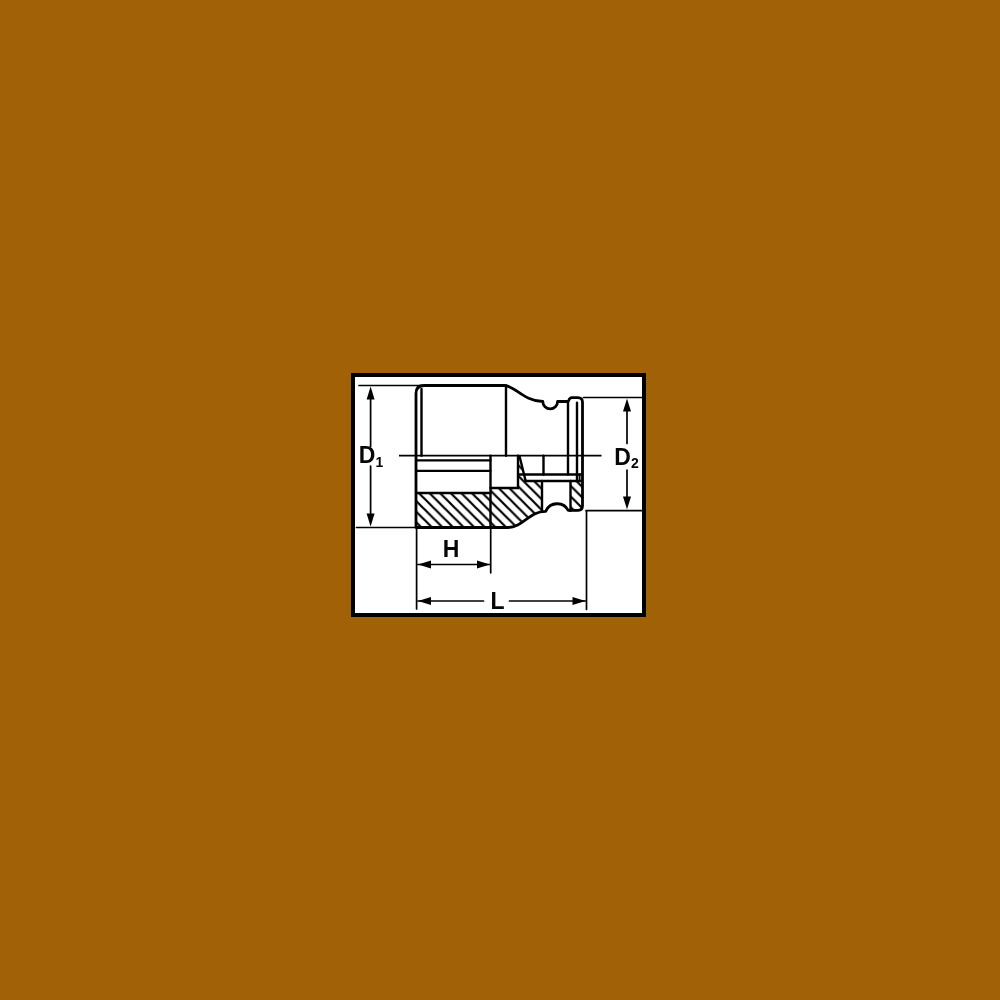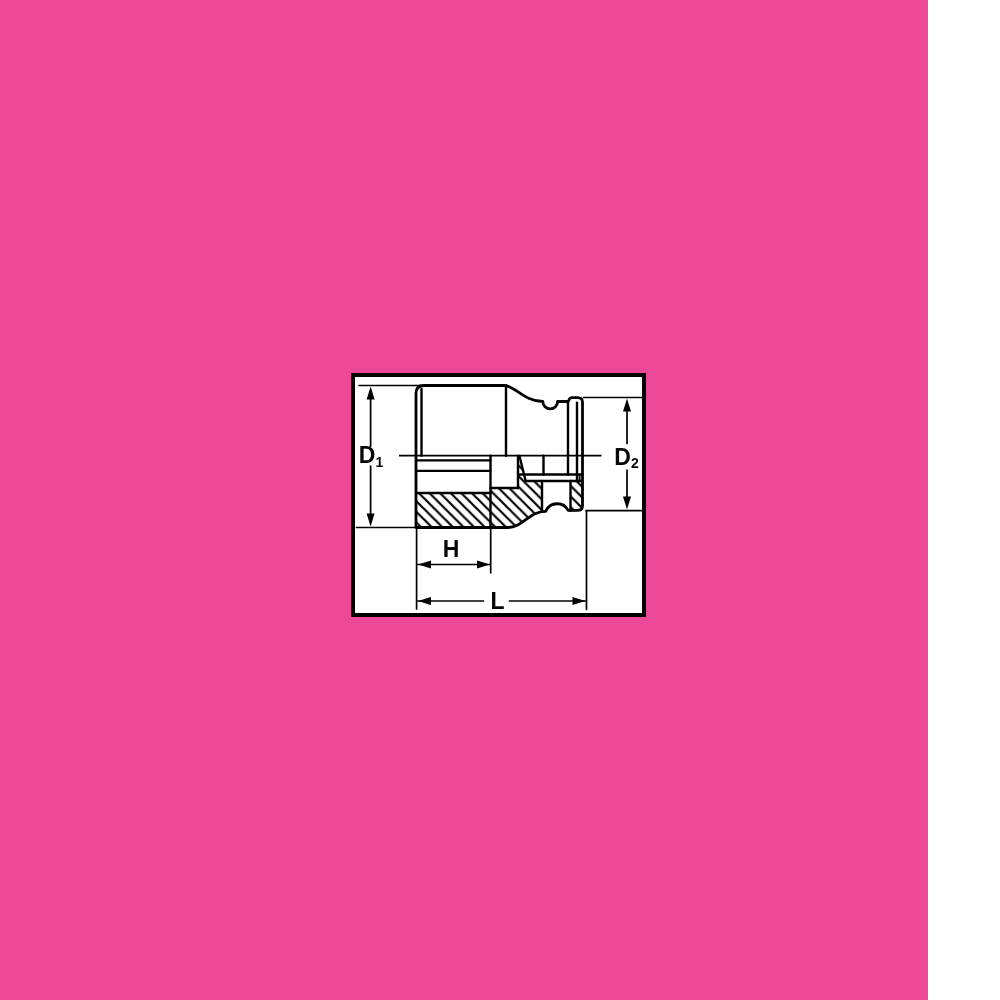--- a/index.html
+++ b/index.html
@@ -1,16 +1,16 @@
 <!DOCTYPE html>
 <html><head>
 <meta charset="utf-8">
 <style>
   html,body{margin:0;padding:0;background:#ffffff;width:1000px;height:1000px;overflow:hidden;}
-  #stage{position:relative;width:928px;height:1000px;background:#ec4899;text-align:right;}
+  #stage{position:relative;width:1000px;height:1000px;background:#a16207;text-align:right;}
   svg{position:absolute;left:0;top:0;}
   text{font-family:"Liberation Sans","DejaVu Sans",sans-serif;font-weight:600;fill:#070707;}
   .dimtxt{font-size:23px;}
   .sub{font-size:14px;}
 </style>
 </head>
 <body>
 
 <div id="stage">
 <svg width="1000" height="1000" viewBox="0 0 1000 1000">

